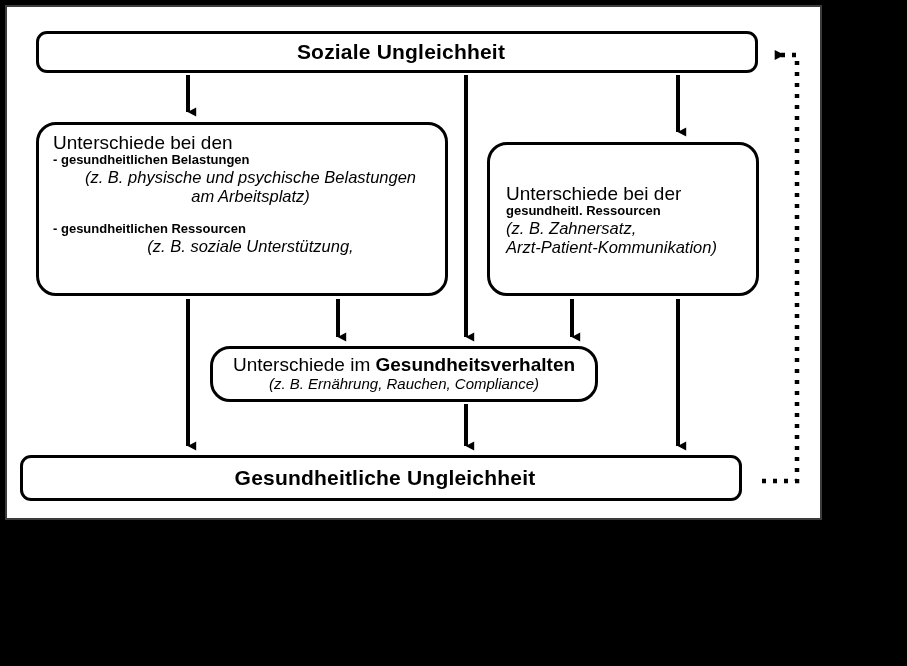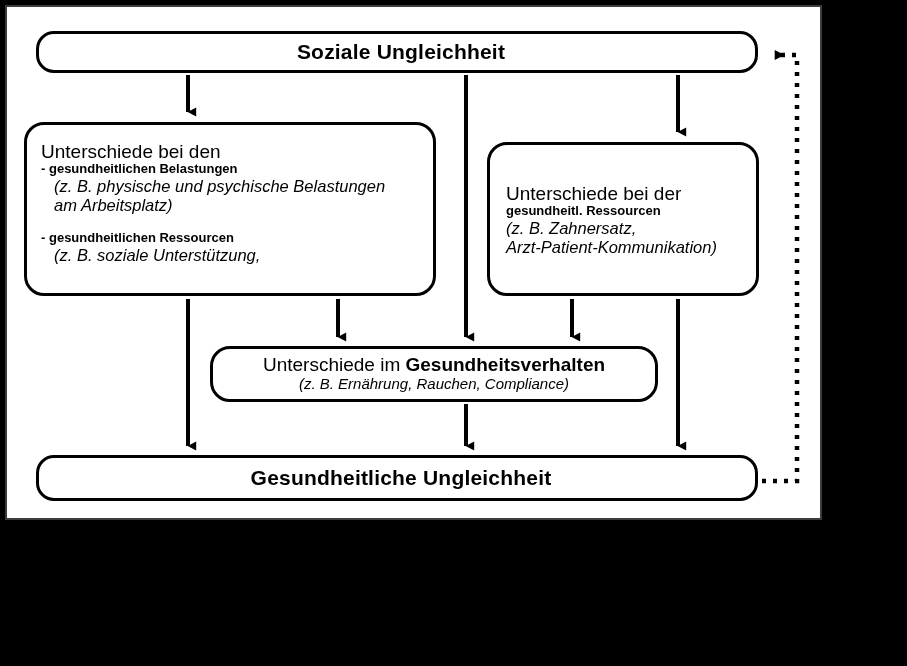--- a/index.html
+++ b/index.html
@@ -38,21 +38,21 @@
     width: 907px;
     height: 666px;
   }
   .node {
     position: absolute;
     box-sizing: border-box;
     background: #ffffff;
     border: 3px solid #000000;
     color: #000000;
   }
-  .node.rect-soft { border-radius: 18px; padding-left: 8px; }
+  .node.rect-soft { border-radius: 11px; padding-left: 8px; }
   .node.rect-round { border-radius: 20px; }
 
   .centered {
     display: flex;
     align-items: center;
     justify-content: center;
     text-align: center;
   }
 
   
@@ -63,55 +63,55 @@
     height: 42px;
   }
   #node-soziale-ungleichheit .title {
     font-size: 21px;
     font-weight: bold;
     letter-spacing: 0.2px;
   }
 
   
   #node-gesundheitliche-ungleichheit {
-    left: 36px;
+    left: 20px;
     top: 455px;
     width: 722px;
     height: 46px;
   }
   #node-gesundheitliche-ungleichheit .title {
     font-size: 21px;
     font-weight: bold;
     letter-spacing: 0.2px;
   }
 
   
   #node-belastungen-ressourcen {
-    left: 24px;
+    left: 36px;
     top: 122px;
     width: 412px;
     height: 174px;
-    padding: 16px 10px 6px 14px;
+    padding: 7px 10px 6px 14px;
   }
   
   #node-versorgung {
     left: 487px;
     top: 142px;
     width: 272px;
     height: 154px;
     padding: 10px 10px 8px 16px;
     display: flex;
     flex-direction: column;
     justify-content: center;
   }
   
   #node-gesundheitsverhalten {
     left: 210px;
     top: 346px;
-    width: 448px;
+    width: 388px;
     height: 56px;
     display: flex;
     flex-direction: column;
     align-items: center;
     justify-content: center;
     padding: 2px 8px;
   }
 
   .line-plain {
     font-size: 19px;
@@ -123,21 +123,21 @@
     font-weight: bold;
     line-height: 1.15;
     white-space: nowrap;
   }
   .line-italic {
     font-size: 16.5px;
     font-style: italic;
     line-height: 1.14;
     white-space: nowrap;
   }
-  .indent { padding-left: 13px; }
+  .indent { padding-left: 13px; text-align: center; }
   .gap-top { margin-top: 16px; }
 
   #node-gesundheitsverhalten .mid-main {
     font-size: 19px;
     line-height: 1.1;
     white-space: nowrap;
   }
   #node-gesundheitsverhalten .mid-main b { font-weight: bold; }
   #node-gesundheitsverhalten .mid-sub {
     font-size: 15px;

